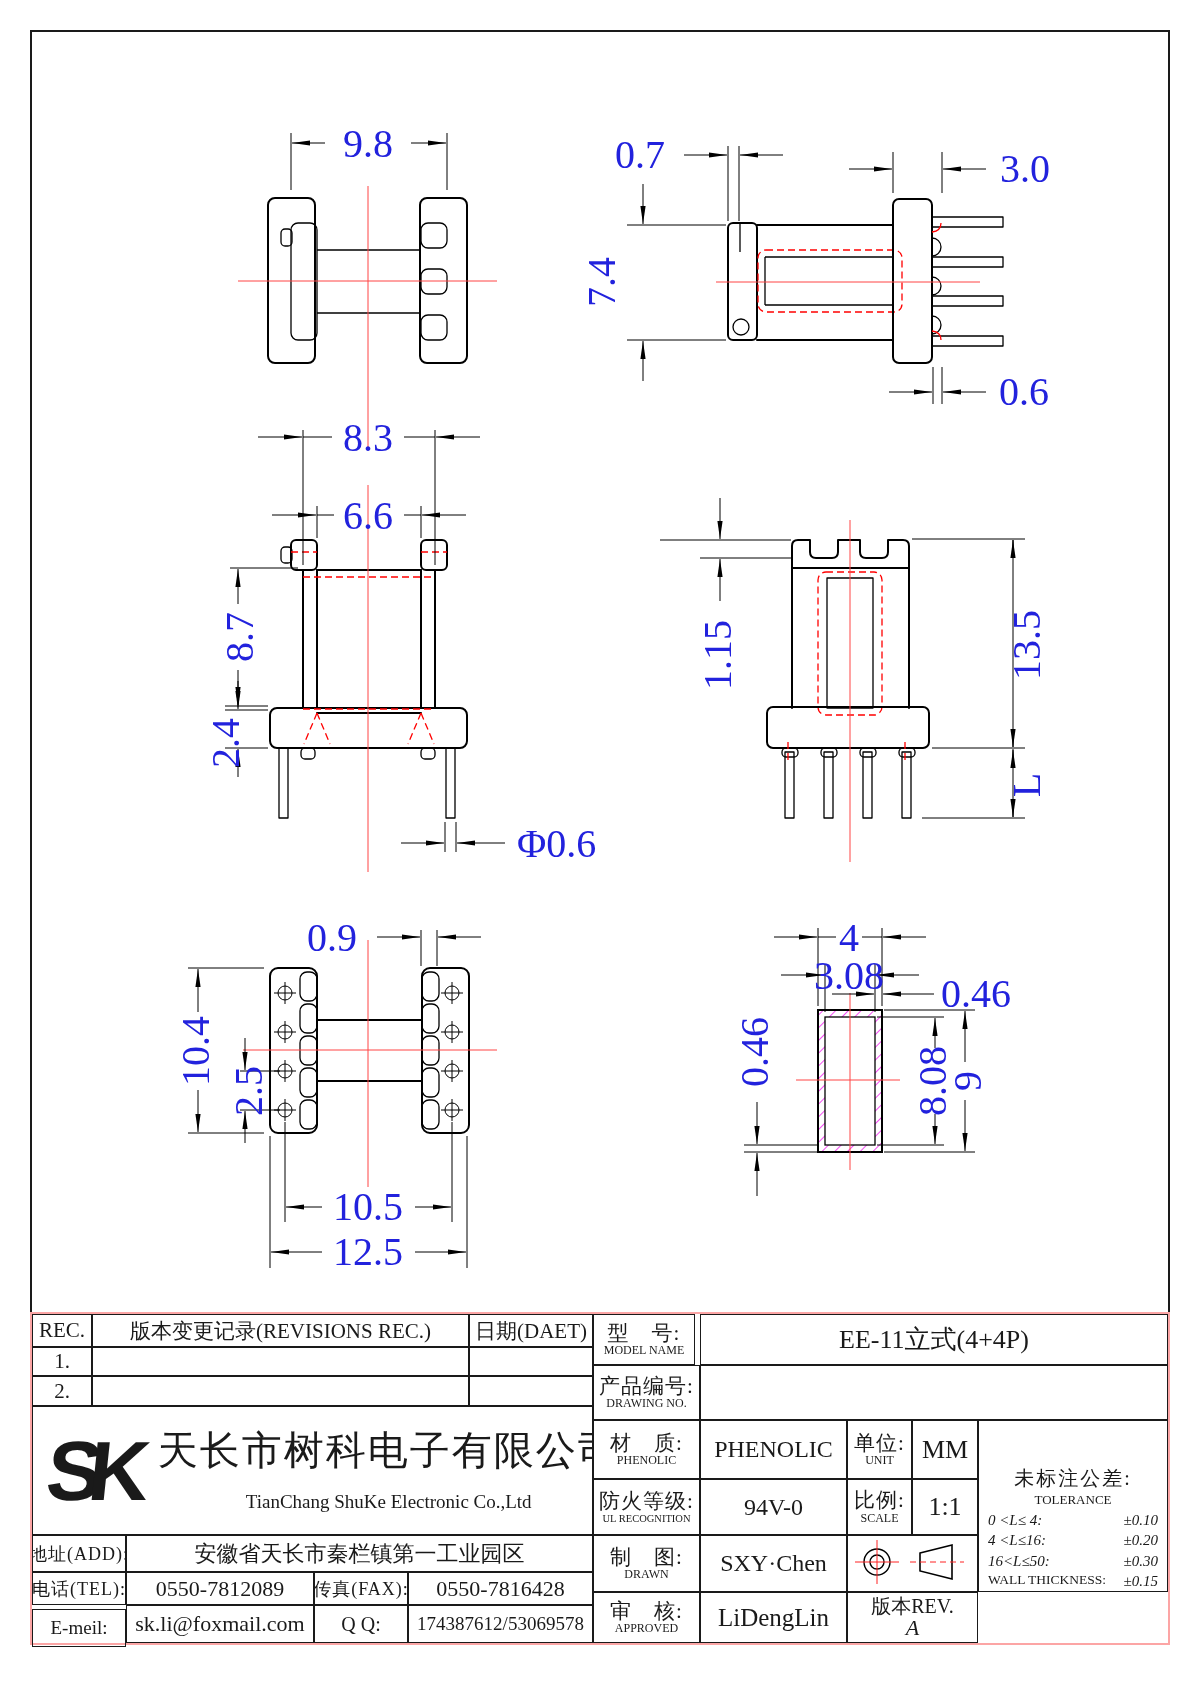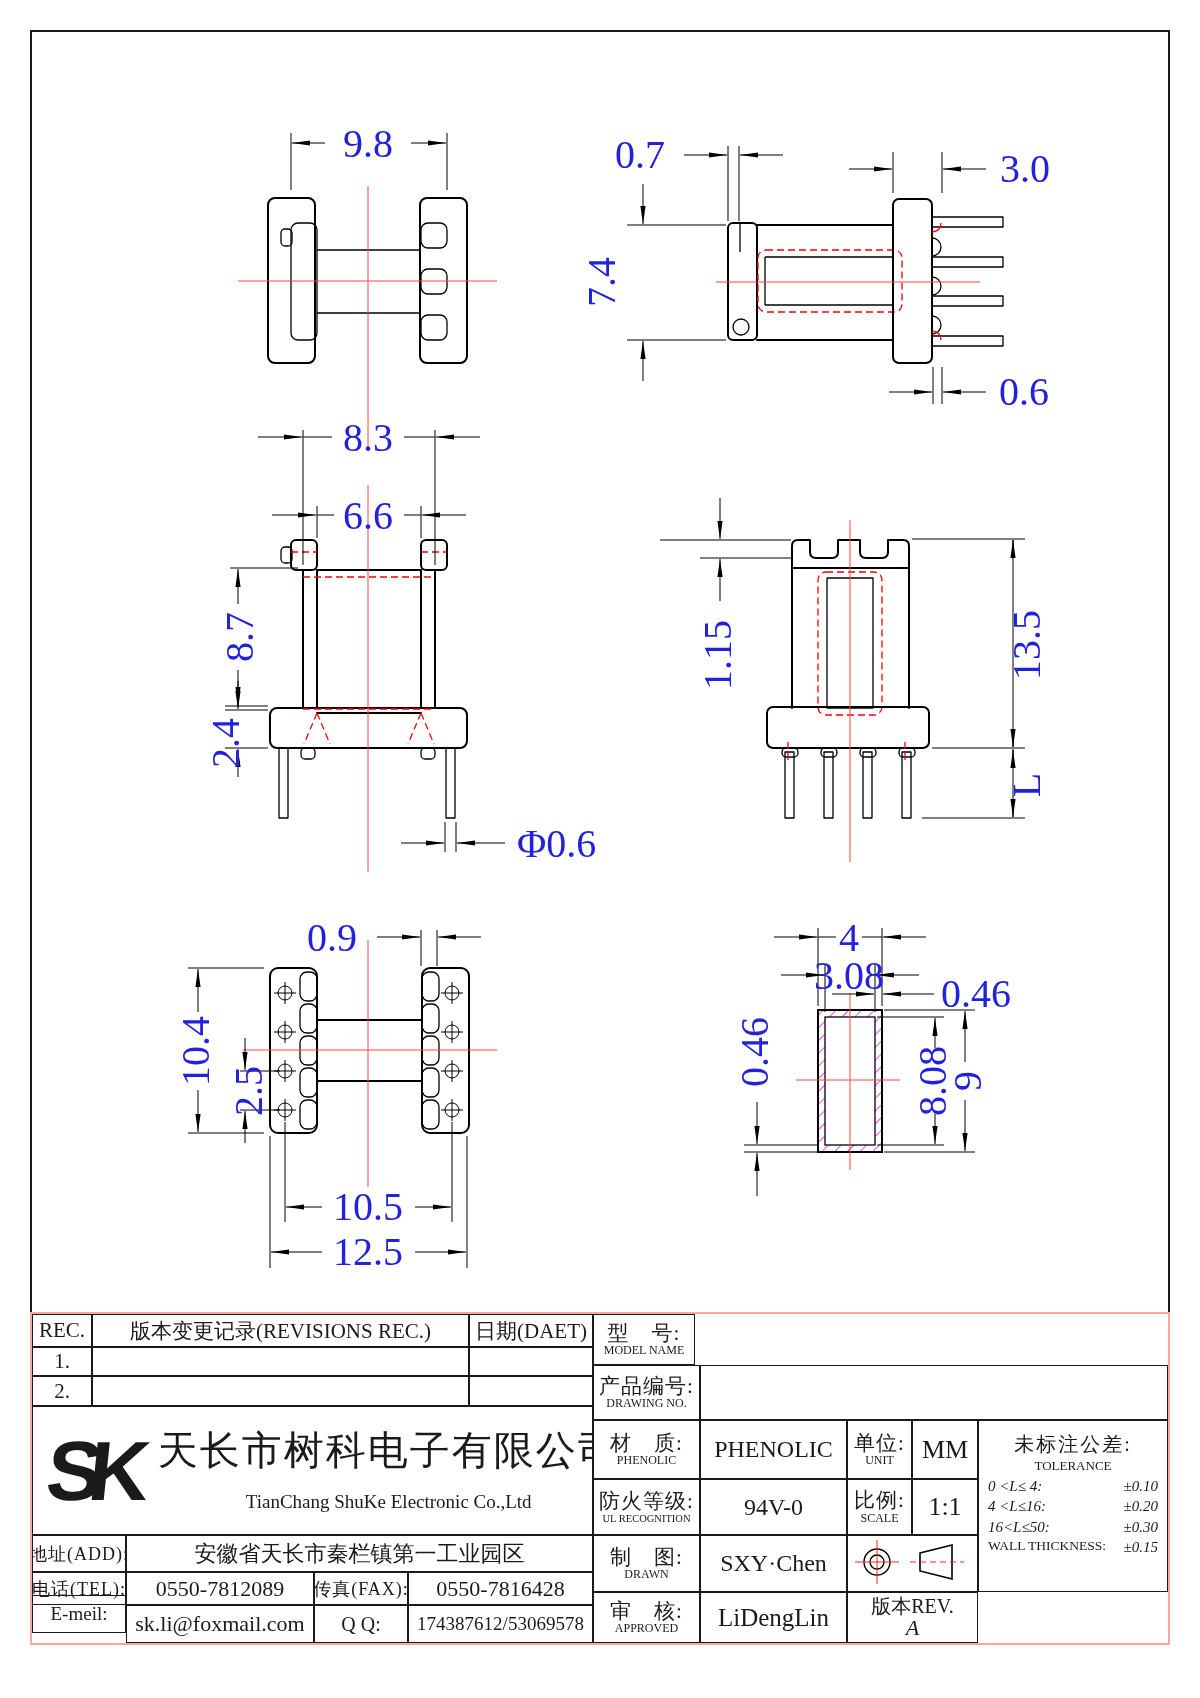--- a/index.html
+++ b/index.html
@@ -23,21 +23,21 @@
   .v { flex-direction:column; line-height:1.08; }
   .cn  { font-size:21px; letter-spacing:1px; white-space:nowrap; }
   .en  { font-size:12px; white-space:nowrap; }
   .en-s{ font-size:10.5px; }
   .val22 { font-size:22px; } .val24 { font-size:24px; } .val26 { font-size:26px; }
   .rec-head { font-size:21px; } .rec-num { font-size:21px; }
   .company { justify-content:flex-start; padding-left:14px; }
   .logo { font-family:"Liberation Sans",sans-serif; font-weight:bold; font-size:84px; letter-spacing:-14px; transform:skewX(-6deg); line-height:1; padding-right:22px; }
   .cname  { font-size:40px; letter-spacing:2px; white-space:nowrap; }
   .cname-en { font-size:19px; white-space:nowrap; margin-top:20px; }
-  .tolbox { flex-direction:column; justify-content:flex-start; padding-top:10px; }
+  .tolbox { flex-direction:column; justify-content:flex-end; padding-top:18px; }
   .tol-title { font-size:20px; letter-spacing:2px; }
   .tol-sub { font-size:13px; margin-bottom:2px; }
   .tol-row { width:100%; display:flex; justify-content:space-between; padding:0 9px; box-sizing:border-box; font-style:italic; font-size:15px; line-height:1.35; }
   .rev-a { font-style:italic; font-size:22px; line-height:1; }
   .date-cell { font-size:27px; letter-spacing:1px; }
 </style>
 </head>
 <body>
 
 <div class="frame"></div>
@@ -379,29 +379,30 @@
       <div class="cname-en">TianChang ShuKe Electronic Co.,Ltd</div>
     </div>
   </div>
 
   <div class="c cn" style="left:0;top:221px;width:94px;height:37px;font-size:18px">地址(ADD):</div>
   <div class="c val22" style="left:94px;top:221px;width:467px;height:37px">安徽省天长市秦栏镇第一工业园区</div>
   <div class="c cn" style="left:0;top:258px;width:94px;height:33px;font-size:18px">电话(TEL):</div>
   <div class="c val22" style="left:94px;top:258px;width:188px;height:33px">0550-7812089</div>
   <div class="c cn" style="left:282px;top:258px;width:94px;height:33px;font-size:18px">传真(FAX):</div>
   <div class="c val22" style="left:376px;top:258px;width:185px;height:33px">0550-7816428</div>
-  <div class="c" style="left:0;top:281px;width:94px;height:38px;font-size:19px">E-meil:</div>
+  <div class="c" style="left:0;top:295px;width:94px;height:38px;font-size:19px">E-meil:</div>
   <div class="c val22" style="left:94px;top:291px;width:188px;height:38px">sk.li@foxmail.com</div>
   <div class="c" style="left:282px;top:291px;width:94px;height:38px;font-size:20px">Q Q:</div>
   <div class="c" style="left:376px;top:291px;width:185px;height:38px;font-size:19px">174387612/53069578</div>
 
   <div class="c v" style="left:561px;top:0;width:102px;height:51px">
     <span class="cn">型　号:</span>
     <span class="en">MODEL NAME</span>
   </div>
+  <div class="c val26" style="left:668px;top:0;width:468px;height:51px">EE-11立式(4+4P)</div>
 
   <div class="c v" style="left:561px;top:51px;width:107px;height:55px">
     <span class="cn">产品编号:</span>
     <span class="en">DRAWING NO.</span>
   </div>
   <div class="c" style="left:668px;top:51px;width:468px;height:55px"></div>
 
   <div class="c v" style="left:561px;top:106px;width:107px;height:59px">
     <span class="cn">材　质:</span>
     <span class="en">PHENOLIC</span>

